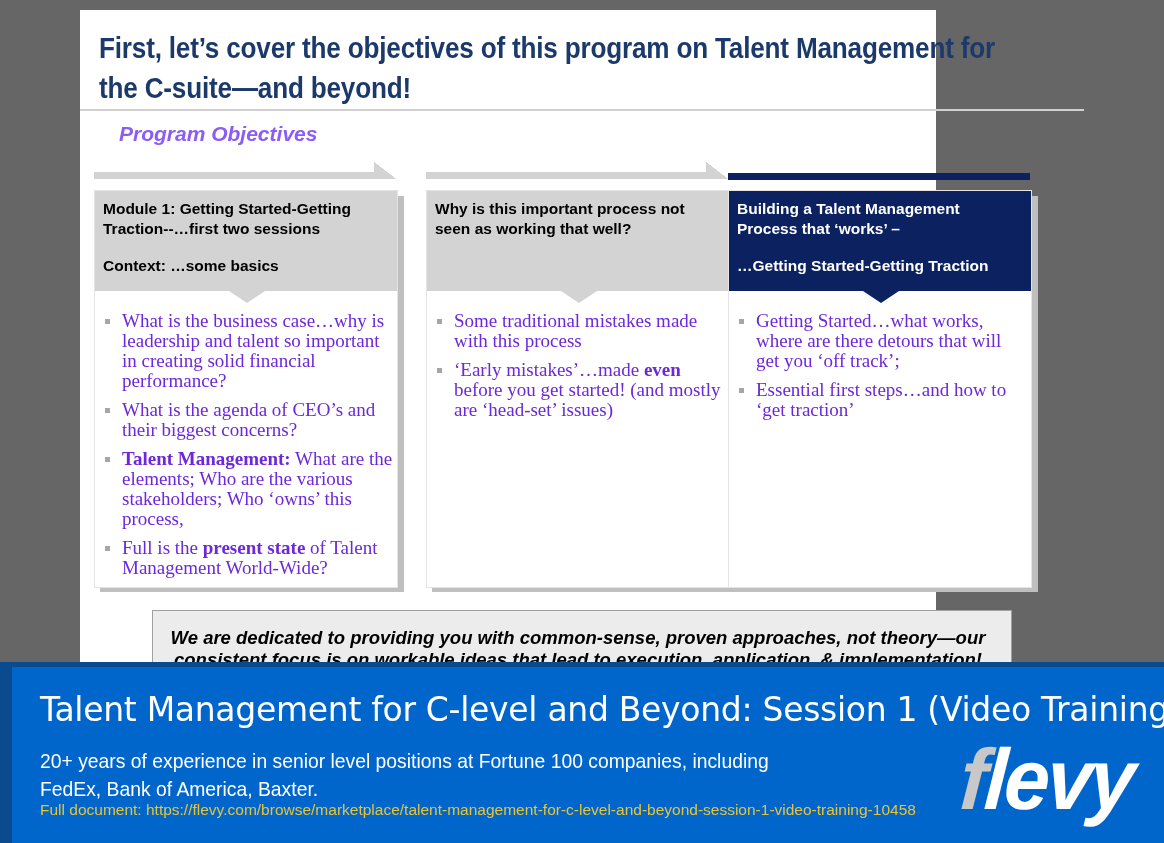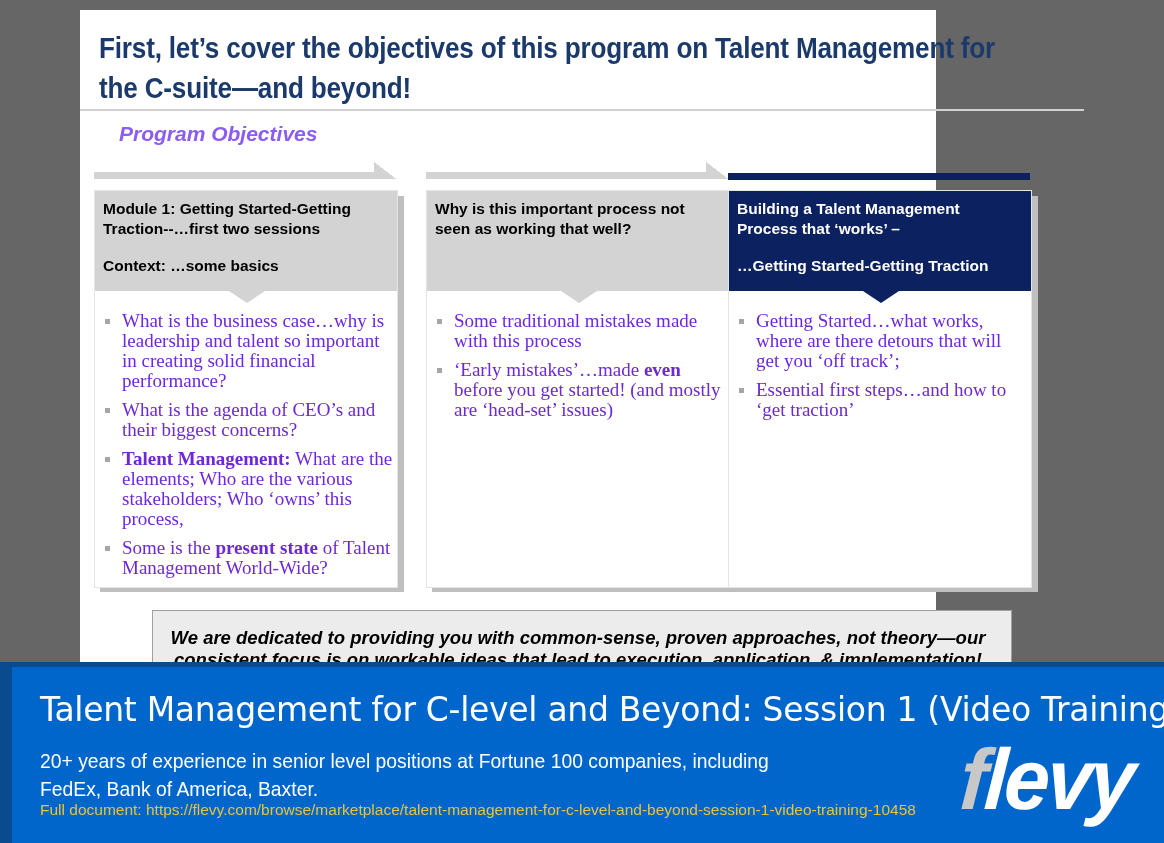--- a/index.html
+++ b/index.html
@@ -81,21 +81,21 @@
     <div class="card">
       <div class="card-head">
         <p>Module 1: Getting Started-Getting Traction--…first two sessions</p>
         <p>Context: …some basics</p>
       </div>
       <div class="pointer"></div>
       <ul class="bullets">
         <li><span>What is the business case…why is leadership and talent so important in creating solid financial performance?</span></li>
         <li><span>What is the agenda of CEO’s and their biggest concerns?</span></li>
         <li><b>Talent Management:</b><span> What are the elements; Who are the various stakeholders; Who ‘owns’ this process,</span></li>
-        <li><span>Some is the </span><b>present state</b><span> of Talent Management World-Wide?</span></li>
+        <li><span>Full is the </span><b>present state</b><span> of Talent Management World-Wide?</span></li>
       </ul>
     </div>
   </div>
 
   <div class="column col-2">
     <div class="arrow-bar">
       <div class="bar"></div>
         <div class="head2"></div>
     </div>
     <div class="card-shadow"></div>

